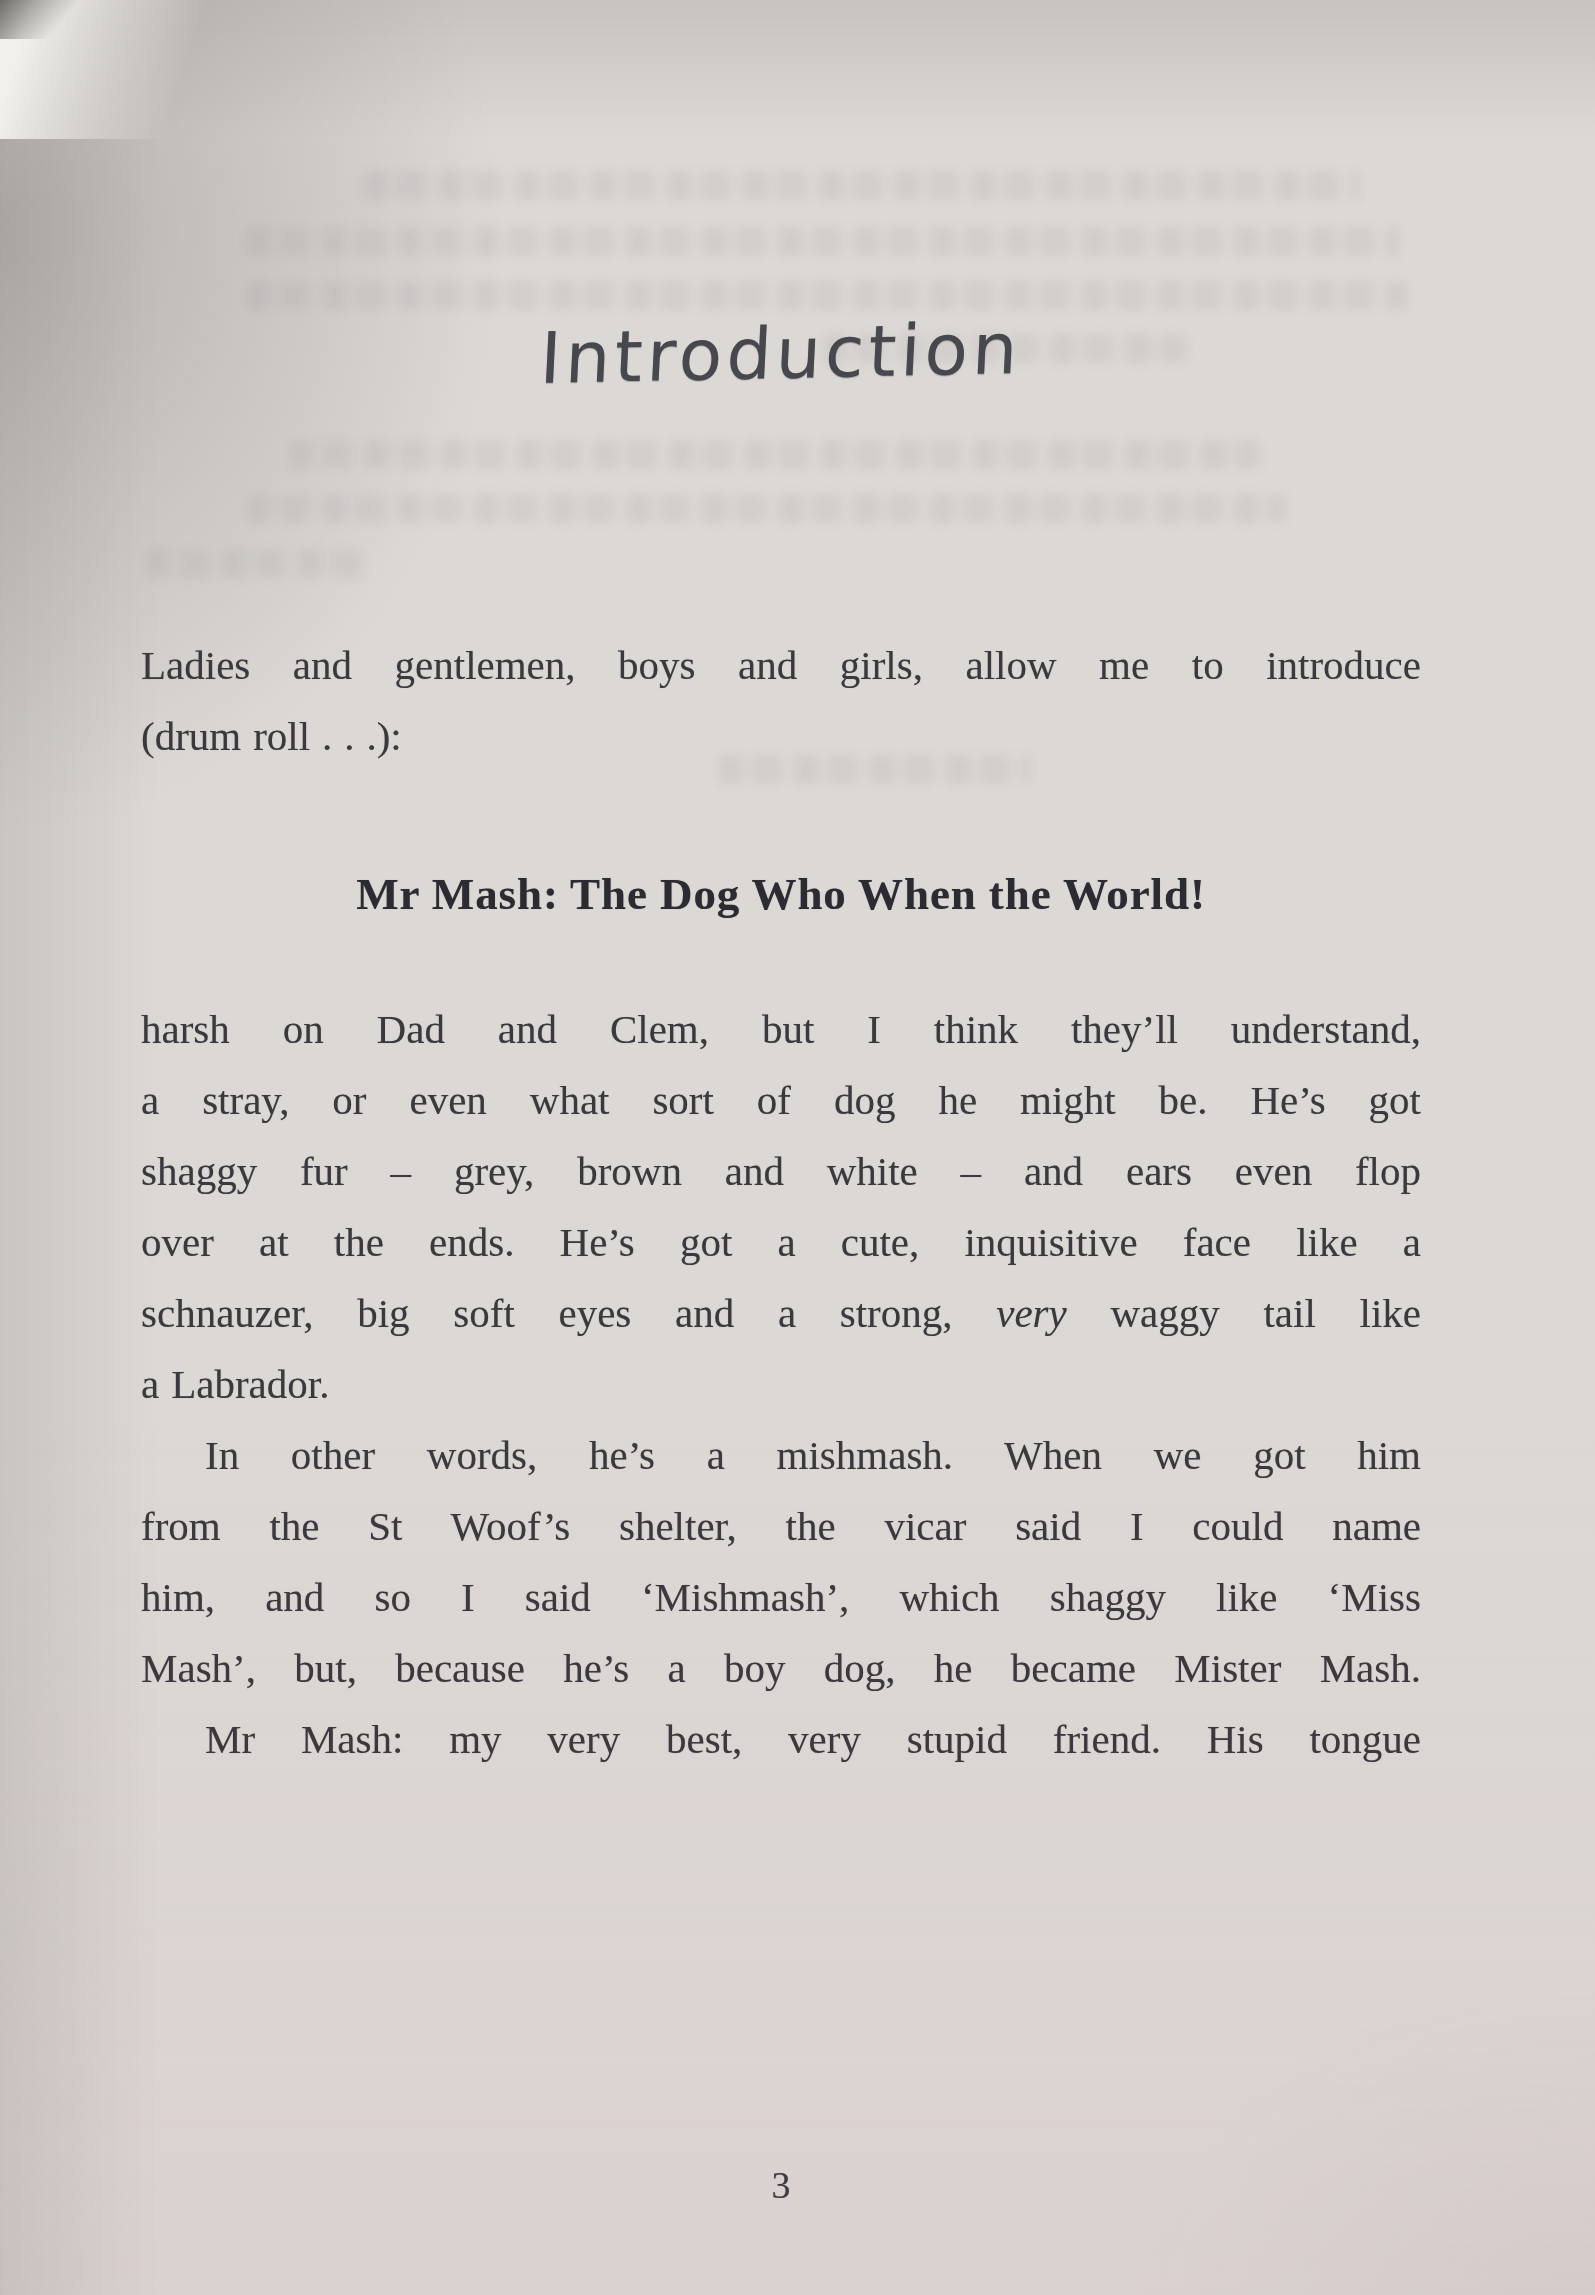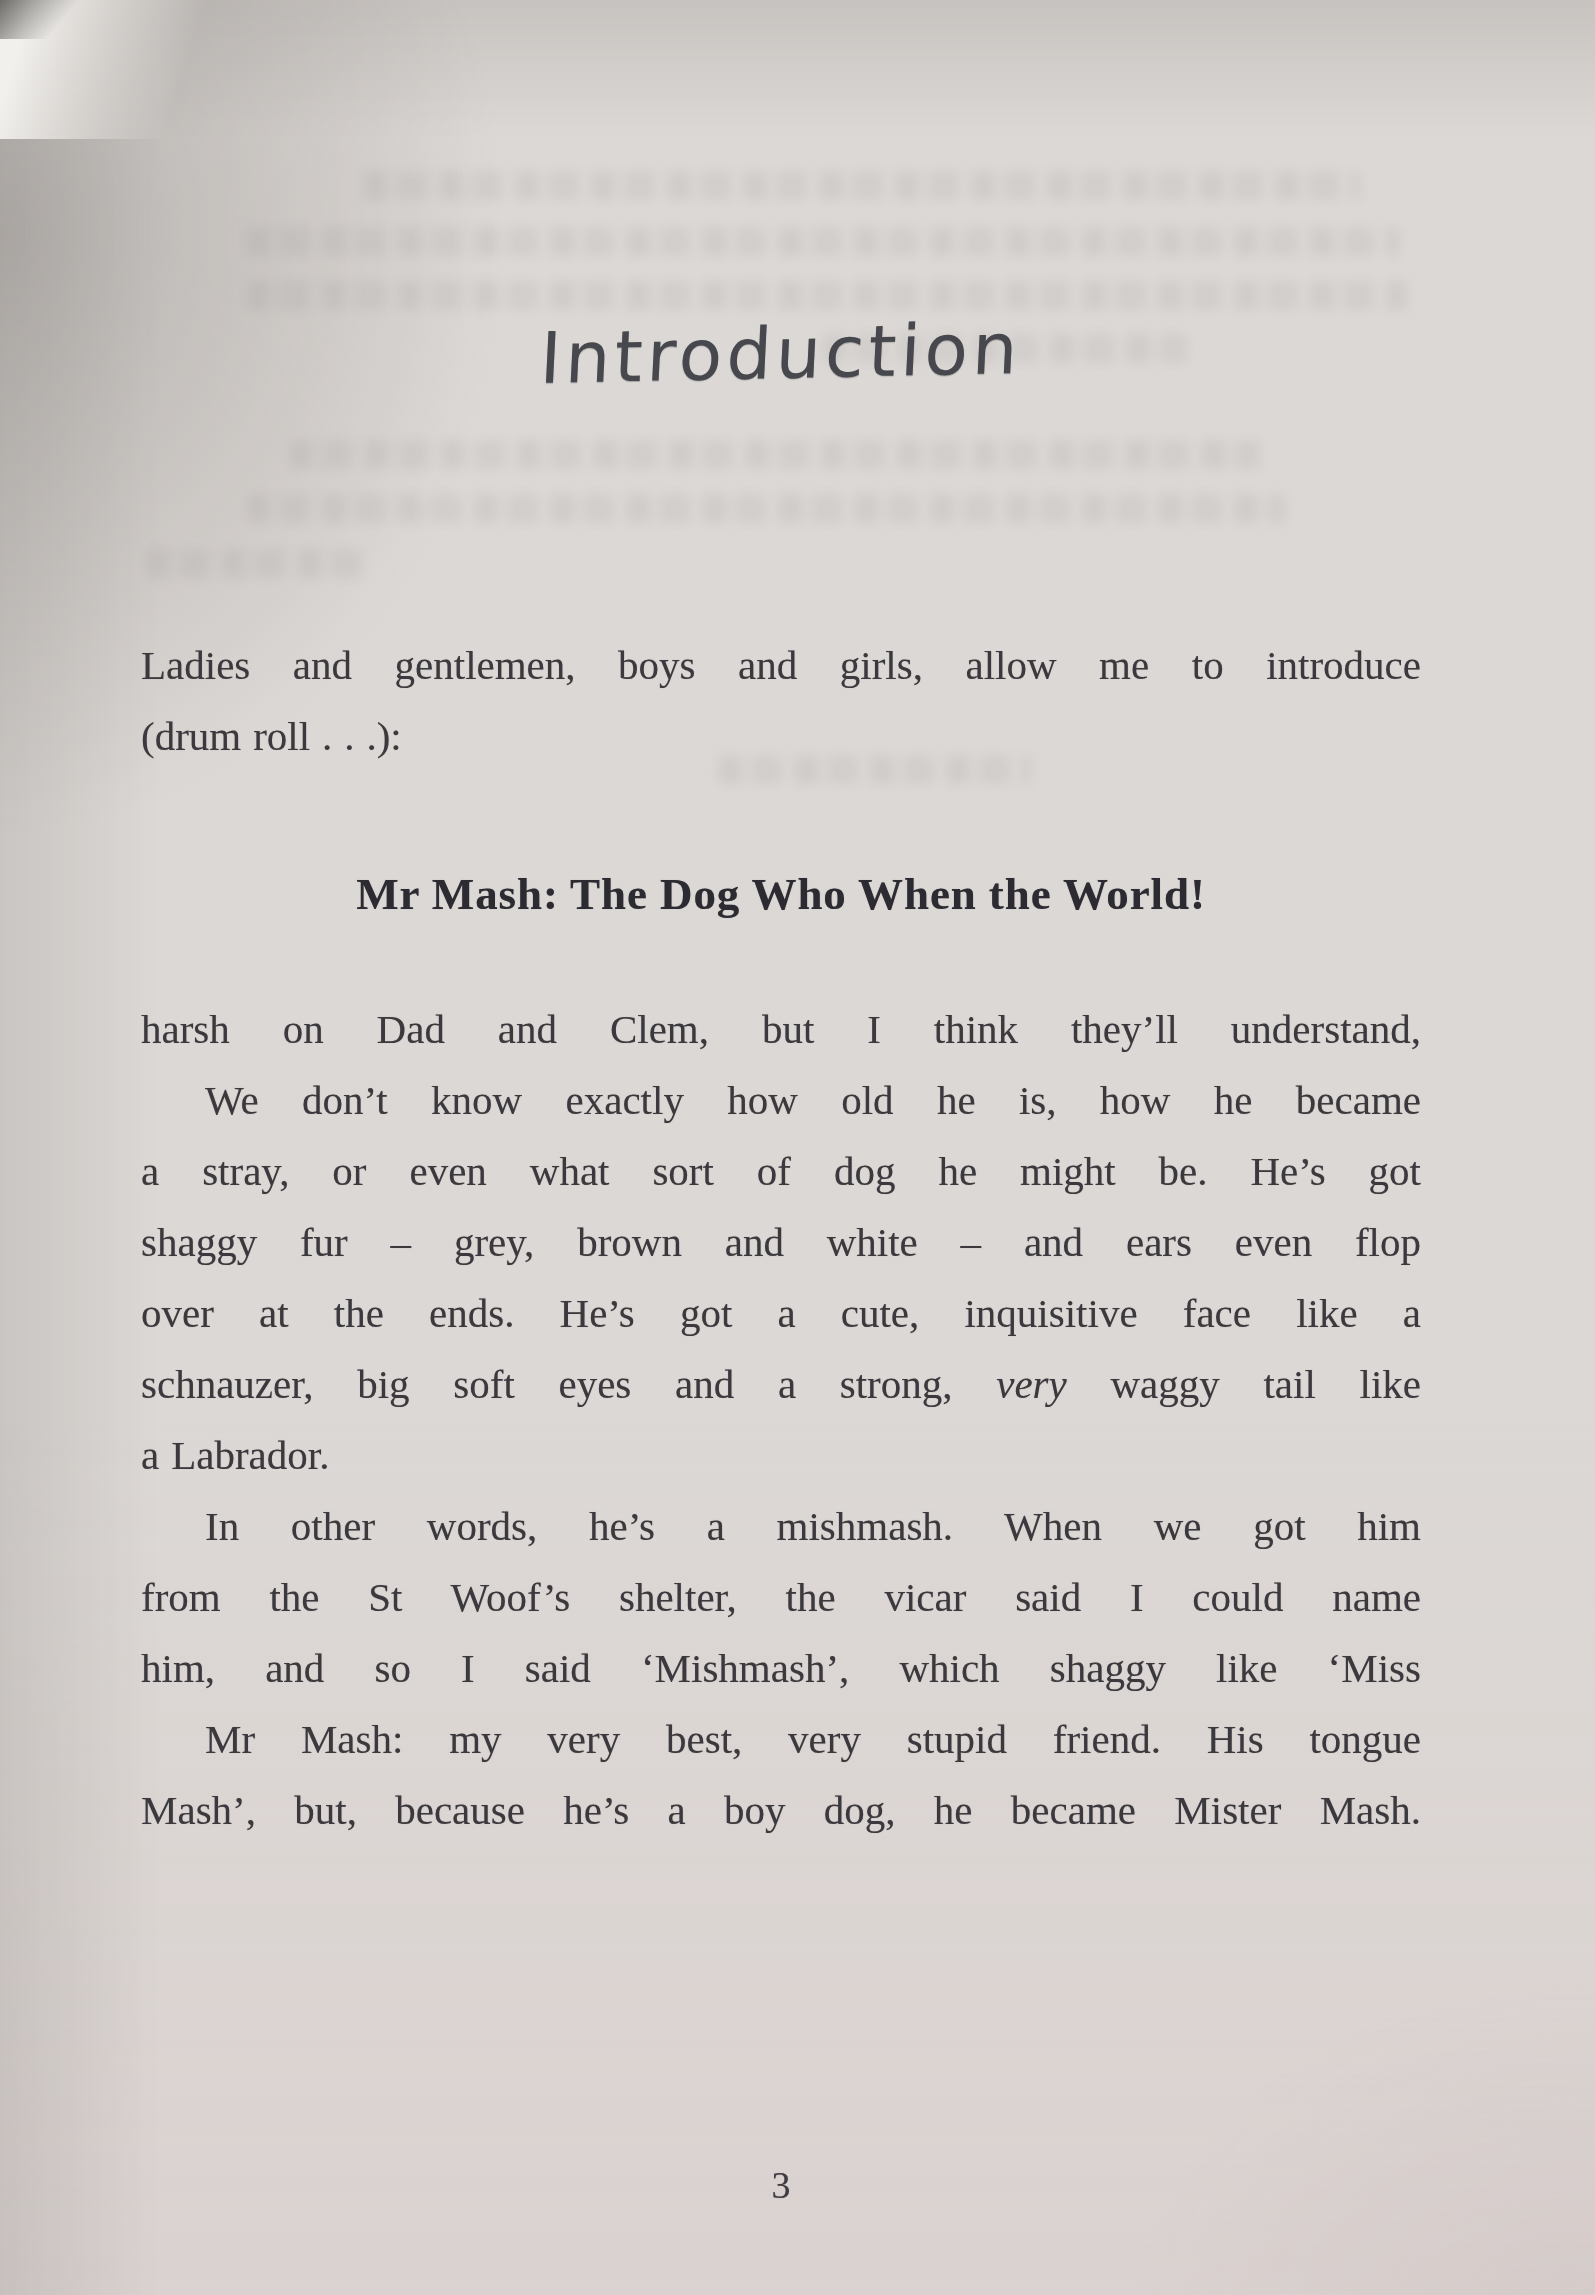--- a/index.html
+++ b/index.html
@@ -94,29 +94,28 @@
 <div class="col lead">
   <div class="line j">Ladies and gentlemen, boys and girls, allow me to introduce</div>
   <div class="line plain">(drum roll . . .):</div>
 </div>
 
 <div class="col heading">Mr Mash: The Dog Who When the World!</div>
 
 <div class="col bodyblock">
   <div class="line j">harsh on Dad and Clem, but I think they’ll understand,</div>
 
-  <div class="line j indent">We don’t know exactly how old he is, how he became</div>
   <div class="line j">a stray, or even what sort of dog he might be. He’s got</div>
   <div class="line j">shaggy fur – grey, brown and white – and ears even flop</div>
   <div class="line j">over at the ends. He’s got a cute, inquisitive face like a</div>
   <div class="line j"><span>schnauzer, big soft eyes and a strong, </span><em>very</em><span> waggy tail like</span></div>
   <div class="line plain">a Labrador.</div>
 
   <div class="line j indent">In other words, he’s a mishmash. When we got him</div>
   <div class="line j">from the St Woof’s shelter, the vicar said I could name</div>
   <div class="line j">him, and so I said ‘Mishmash’, which shaggy like ‘Miss</div>
+  <div class="line j">Mash’, but, because he’s a boy dog, he became Mister Mash.</div>
+
   <div class="line j indent">Mr Mash: my very best, very stupid friend. His tongue</div>
-
-  <div class="line j">Mash’, but, because he’s a boy dog, he became Mister Mash.</div>
 </div>
 
 <div class="col pagenum">3</div>
 
 
 </body></html>

